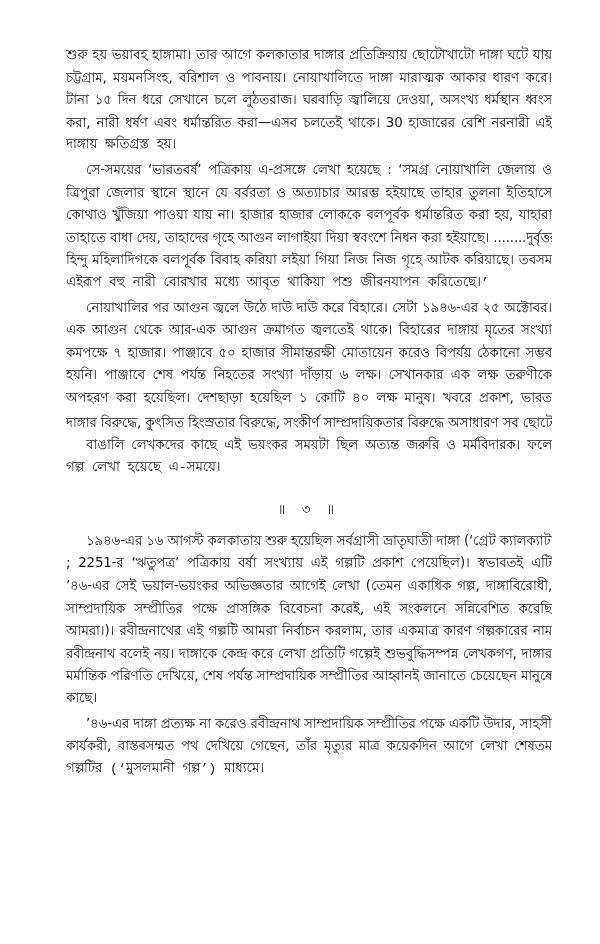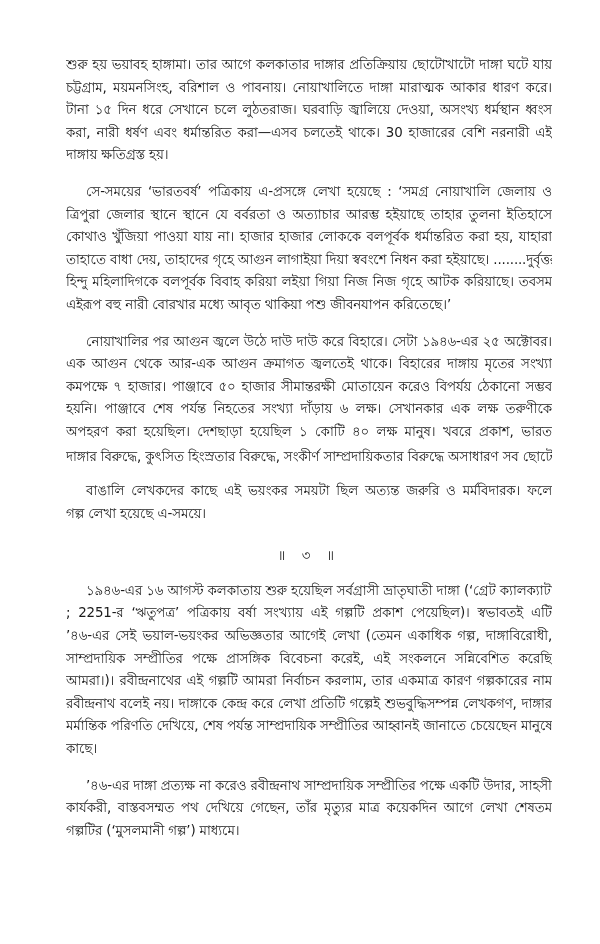--- a/index.html
+++ b/index.html
@@ -11,40 +11,40 @@
       width: 600px;
       height: 944px;
       position: relative;
       overflow: hidden;
       color: #1a1a1a;
       font-family: "DejaVu Sans", "Liberation Sans", sans-serif;
     }
     .page {
       position: absolute;
       left: 66px;
-      top: 54px;
+      top: 44px;
       width: 486px;
     }
     .line {
       display: block;
       height: 22.6px;
       line-height: 22.6px;
       font-size: 13.4px;
       white-space: nowrap;
       text-align: justify;
       text-align-last: justify;
       overflow: hidden;
       letter-spacing: -0.15px;
     }
     .line.last {
       text-align-last: left;
+      font-family: Liberation Mono, monospace;
     }
     .line.indent {
       padding-left: 20px;
-      margin-top: 12px;
     }
     .para-gap {
       height: 2px;
     }
     .section-marker {
       display: block;
       text-align: center;
       font-size: 13.4px;
       height: 22.6px;
       line-height: 22.6px;

